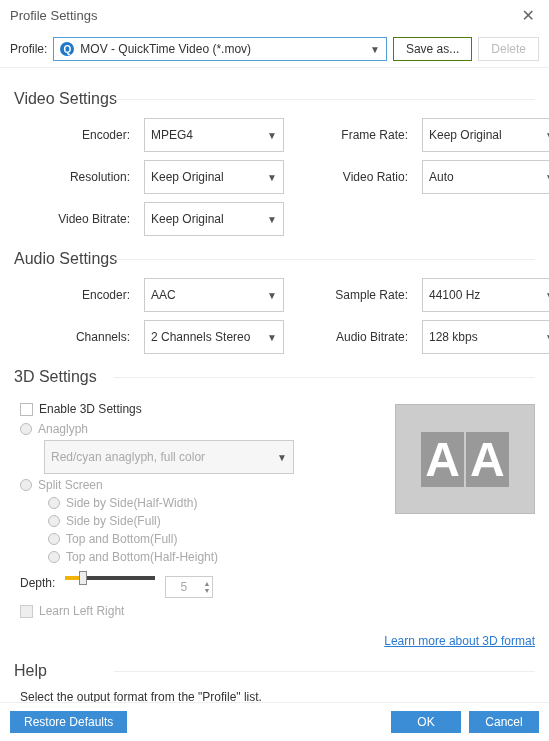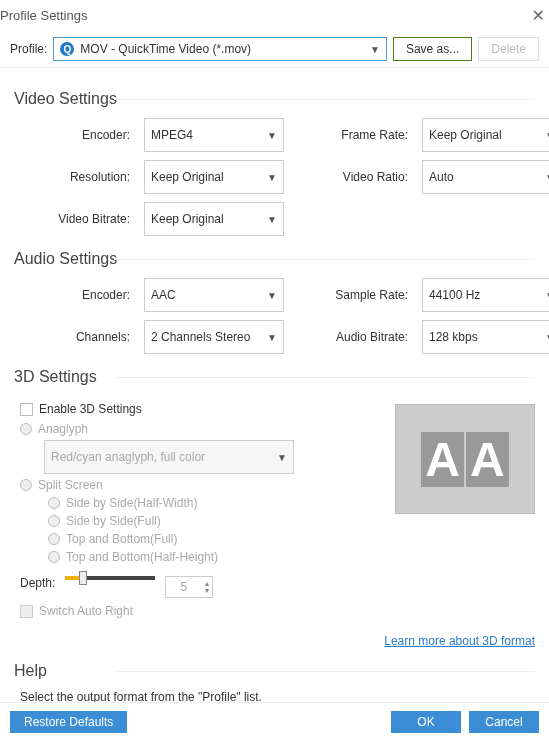--- a/index.html
+++ b/index.html
@@ -1,18 +1,18 @@
 <!DOCTYPE html>
 <html><head>
 <meta charset="utf-8">
 <style>
 * { box-sizing: border-box; margin: 0; padding: 0; }
 body { font-family: "Segoe UI", Tahoma, sans-serif; font-size: 12px; color: #333; background: #fff; width: 549px; height: 741px; position: relative; }
 .dialog { width: 549px; height: 741px; display: flex; flex-direction: column; }
-.titlebar { display: flex; align-items: center; justify-content: space-between; padding: 6px 0; }
+.titlebar { display: flex; align-items: center; justify-content: space-between; padding: 6px 10px; }
 .titlebar .title { font-size: 13px; color: #555; }
 .close-x { font-size: 16px; color: #666; cursor: pointer; padding: 0 4px; }
 
 .profile-row { display: flex; align-items: center; padding: 6px 10px; gap: 6px; border-bottom: 1px solid #eee; }
 .profile-row .lbl { color: #333; }
 .profile-select { flex: 1; display: flex; align-items: center; border: 1px solid #4f9fd6; background: #fff; height: 24px; padding: 0 6px; position: relative; }
 .profile-select .q-icon { width: 14px; height: 14px; border-radius: 50%; background: #2079c7; color: #fff; display: flex; align-items: center; justify-content: center; font-size: 10px; font-weight: bold; margin-right: 6px; }
 .profile-select .val { flex: 1; color: #333; }
 .profile-select .caret { font-size: 10px; color: #555; }
 .btn { border: 1px solid #4d7c0f; background: #fff; height: 24px; padding: 0 12px; font-size: 12px; color: #333; cursor: pointer; }
@@ -207,21 +207,21 @@
         <div class="spinner">
           <span class="val">5</span>
           <span class="arrows">
               <span>▲</span>
               <span>▼</span>
             </span>
         </div>
       </div>
       <div class="chk disabled">
         <span class="box"></span>
-          <span class="txt">Switch Auto Right</span>
+          <span class="txt">Learn Left Right</span>
       </div>
       <div class="link">Learn more about 3D format</div>
     </div>
 
     <div class="section">
       <div class="section-title">Help</div>
       <div class="help-text">Select the output format from the "Profile" list.</div>
     </div>
 
   </div>

